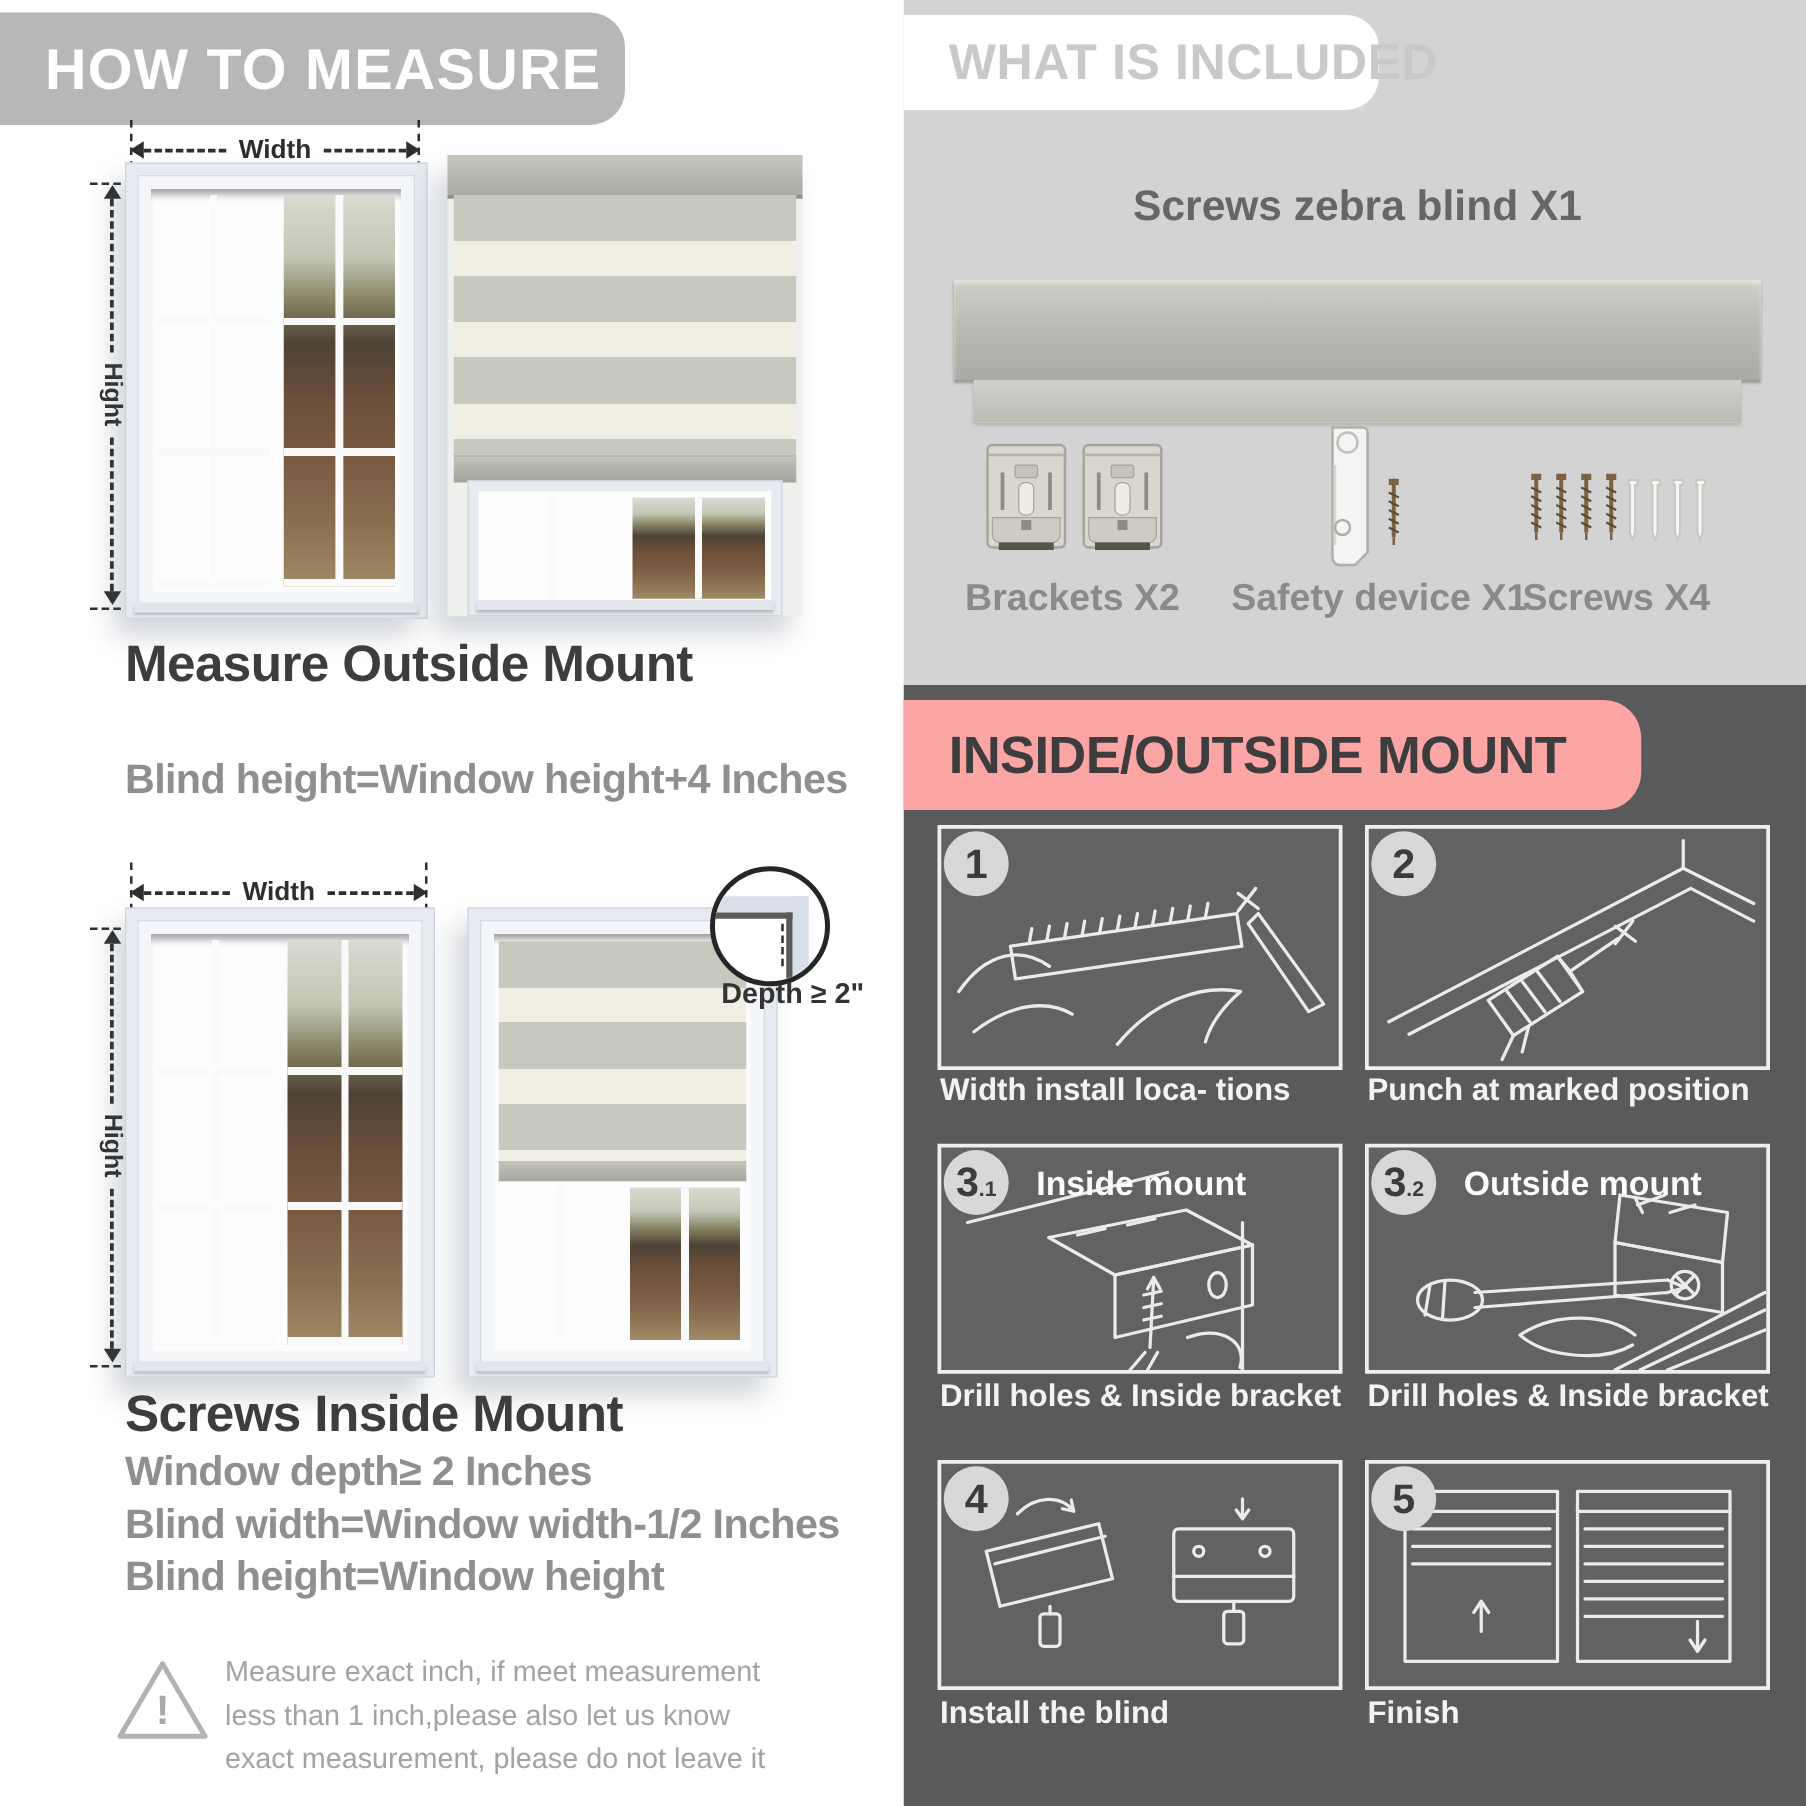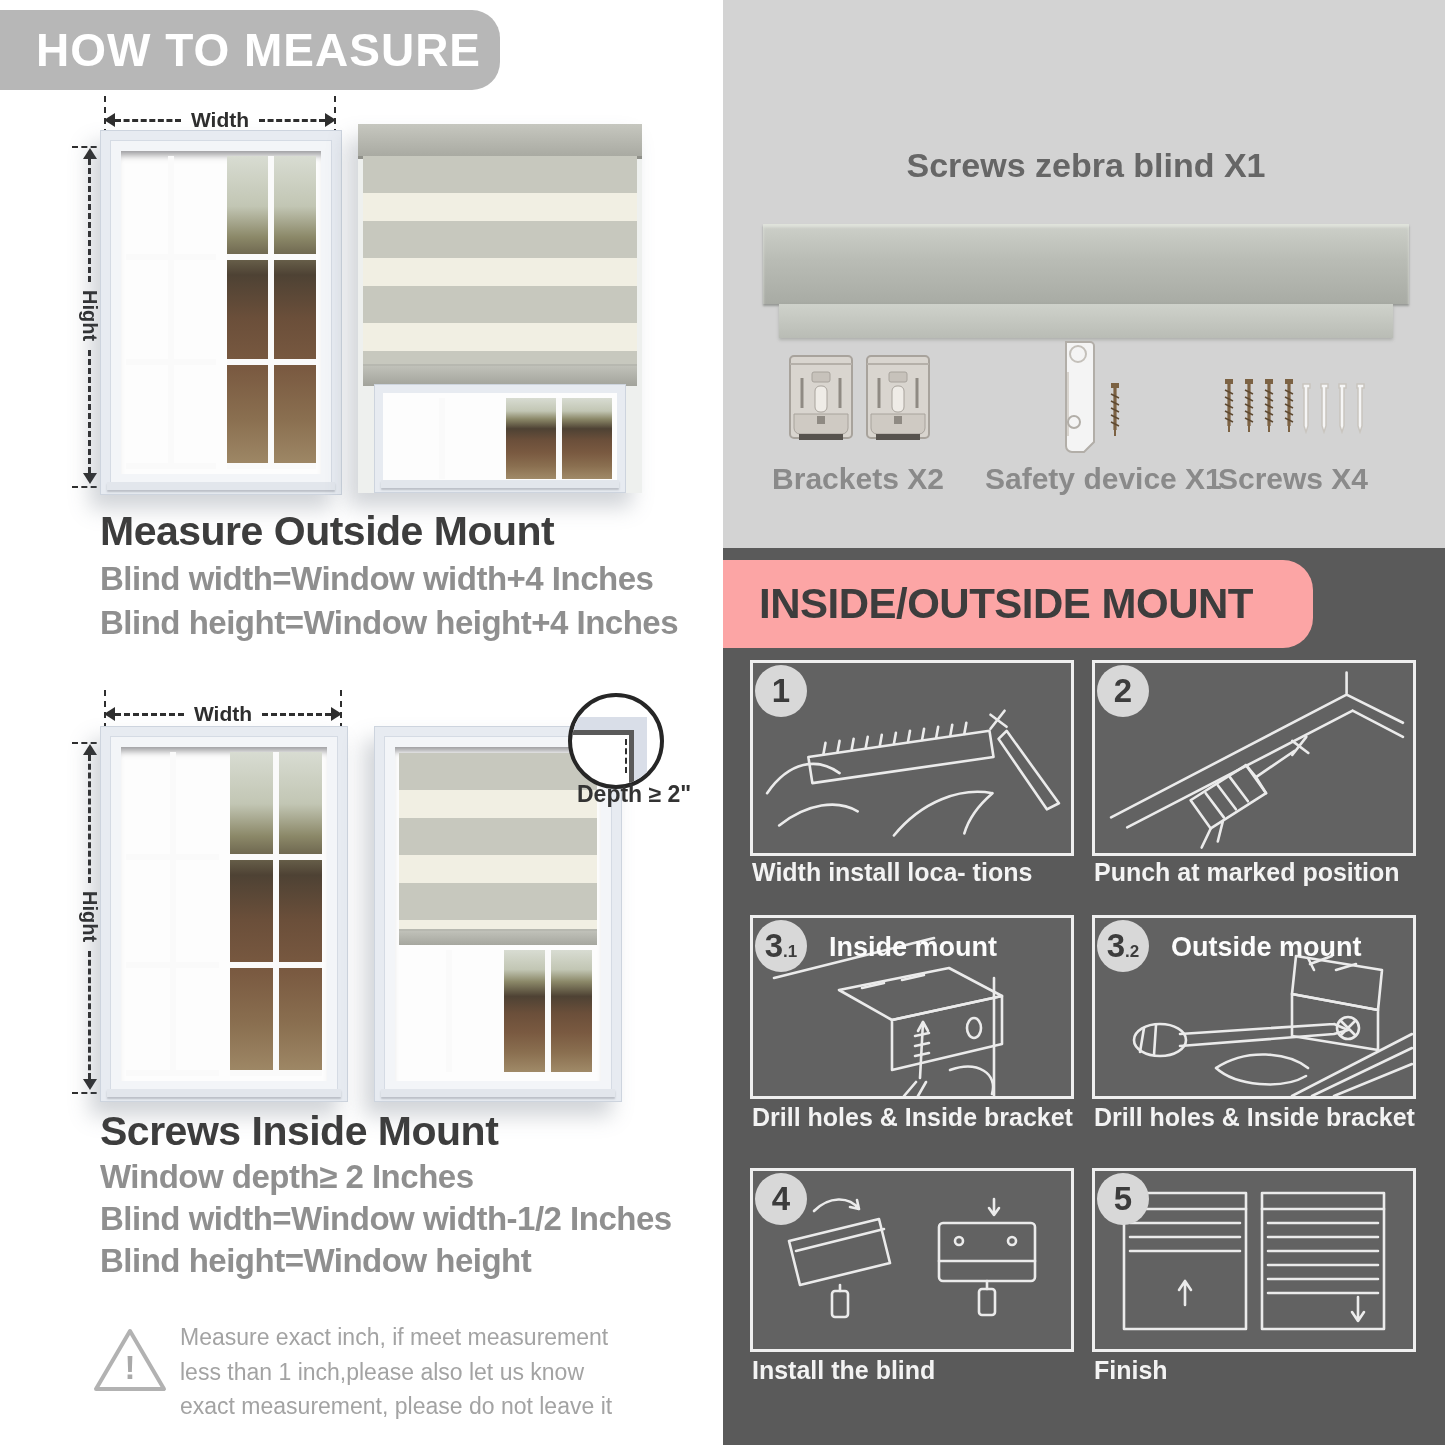--- a/index.html
+++ b/index.html
@@ -1,21 +1,21 @@
 <!DOCTYPE html>
 <html><head>
 <meta charset="utf-8">
 <style>
   html,body{margin:0;padding:0;background:#ffffff;}
   #canvas{position:relative;width:1445px;height:1445px;background:#ffffff;overflow:hidden;
           font-family:"Liberation Sans","DejaVu Sans",sans-serif;}
   .abs{position:absolute;}
 
   
-  .how-bar{left:0;top:10px;width:500px;height:80px;background:#b7b7b7;
+  .how-bar{left:0;top:10px;width:500px;height:90px;background:#b7b7b7;
            border-radius:0 28px 28px 0;display:flex;align-items:center;}
   .how-bar span{color:#ffffff;font-size:46px;font-weight:bold;letter-spacing:1px;padding-left:36px;white-space:nowrap;}
 
   .sec-title{font-size:41px;font-weight:bold;color:#3d3d3d;letter-spacing:-0.5px;white-space:nowrap;}
   .sec-line{font-size:33px;font-weight:bold;color:#8f8f8f;letter-spacing:-0.5px;white-space:nowrap;}
 
   
   .win{background:#e7ebf1;box-shadow:-10px 14px 20px rgba(90,100,115,.28);border:1px solid #cdd4de;}
   .win .inner{position:absolute;inset:9px;background:#f3f5f8;border:1px solid #d5dbe4;}
   .sashes{position:absolute;inset:20px;background:#fdfdfd;display:flex;box-shadow:inset 0 9px 7px -5px rgba(70,70,75,.55);}
@@ -162,21 +162,20 @@
         <div class="sash">
             <div class="panes ph-right"></div>
           <div class="grid" style="background-image:linear-gradient(to right, transparent calc(50% - 3px), #fafafa calc(50% - 3px), #fafafa calc(50% + 3px), transparent calc(50% + 3px));"></div>
           </div>
       </div>
       <div class="sill"></div>
     </div>
   </div>
 
   <div class="abs sec-title" style="left:100px;top:508px;">Measure Outside Mount</div>
-  <div class="abs sec-line" style="left:100px;top:560px;">Blind width=Window width+4 Inches</div>
   <div class="abs sec-line" style="left:100px;top:604px;">Blind height=Window height+4 Inches</div>
 
   <div class="abs vguide" style="left:104px;top:690px;height:50px;"></div>
   <div class="abs vguide" style="left:340px;top:690px;height:50px;"></div>
   <div class="abs h-measure" style="left:104px;top:702px;width:238px;">
     <span class="ah l"></span>
     <span class="dash"></span>
     <span class="lbl">Width</span>
     <span class="dash"></span>
     <span class="ah r"></span>
@@ -243,20 +242,23 @@
   <div class="abs warn-bang" style="left:92px;top:1325px;">
     <svg viewBox="0 0 76 70" width="76" height="70">
       <path d="M38 6 L72 64 L4 64 Z" fill="none" stroke="#b2b2b2" stroke-width="4" stroke-linejoin="round"></path>
     </svg>
     <span>!</span>
   </div>
   <div class="abs warn-text" style="left:180px;top:1320px;">Measure exact inch, if meet measurement less than 1 inch,please also let us know exact measurement, please do not leave it</div>
 
   <div class="abs panel-light"></div>
 
+  <div class="abs included-header">
+    <span>WHAT IS INCLUDED</span>
+  </div>
 
   <div class="abs product-label">Screws zebra blind X1</div>
 
   <div class="abs bar-main"></div>
   <div class="abs bar-lip"></div>
 
   <div class="abs" style="left:786px;top:350px;">
     <svg width="70" height="95" viewBox="0 0 70 95">
       <rect x="4" y="6" width="62" height="82" rx="4" fill="#d9d5cf" stroke="#a8a39c" stroke-width="2"></rect>
       <line x1="4" y1="14" x2="66" y2="14" stroke="#b5b0a9" stroke-width="2"></line>

